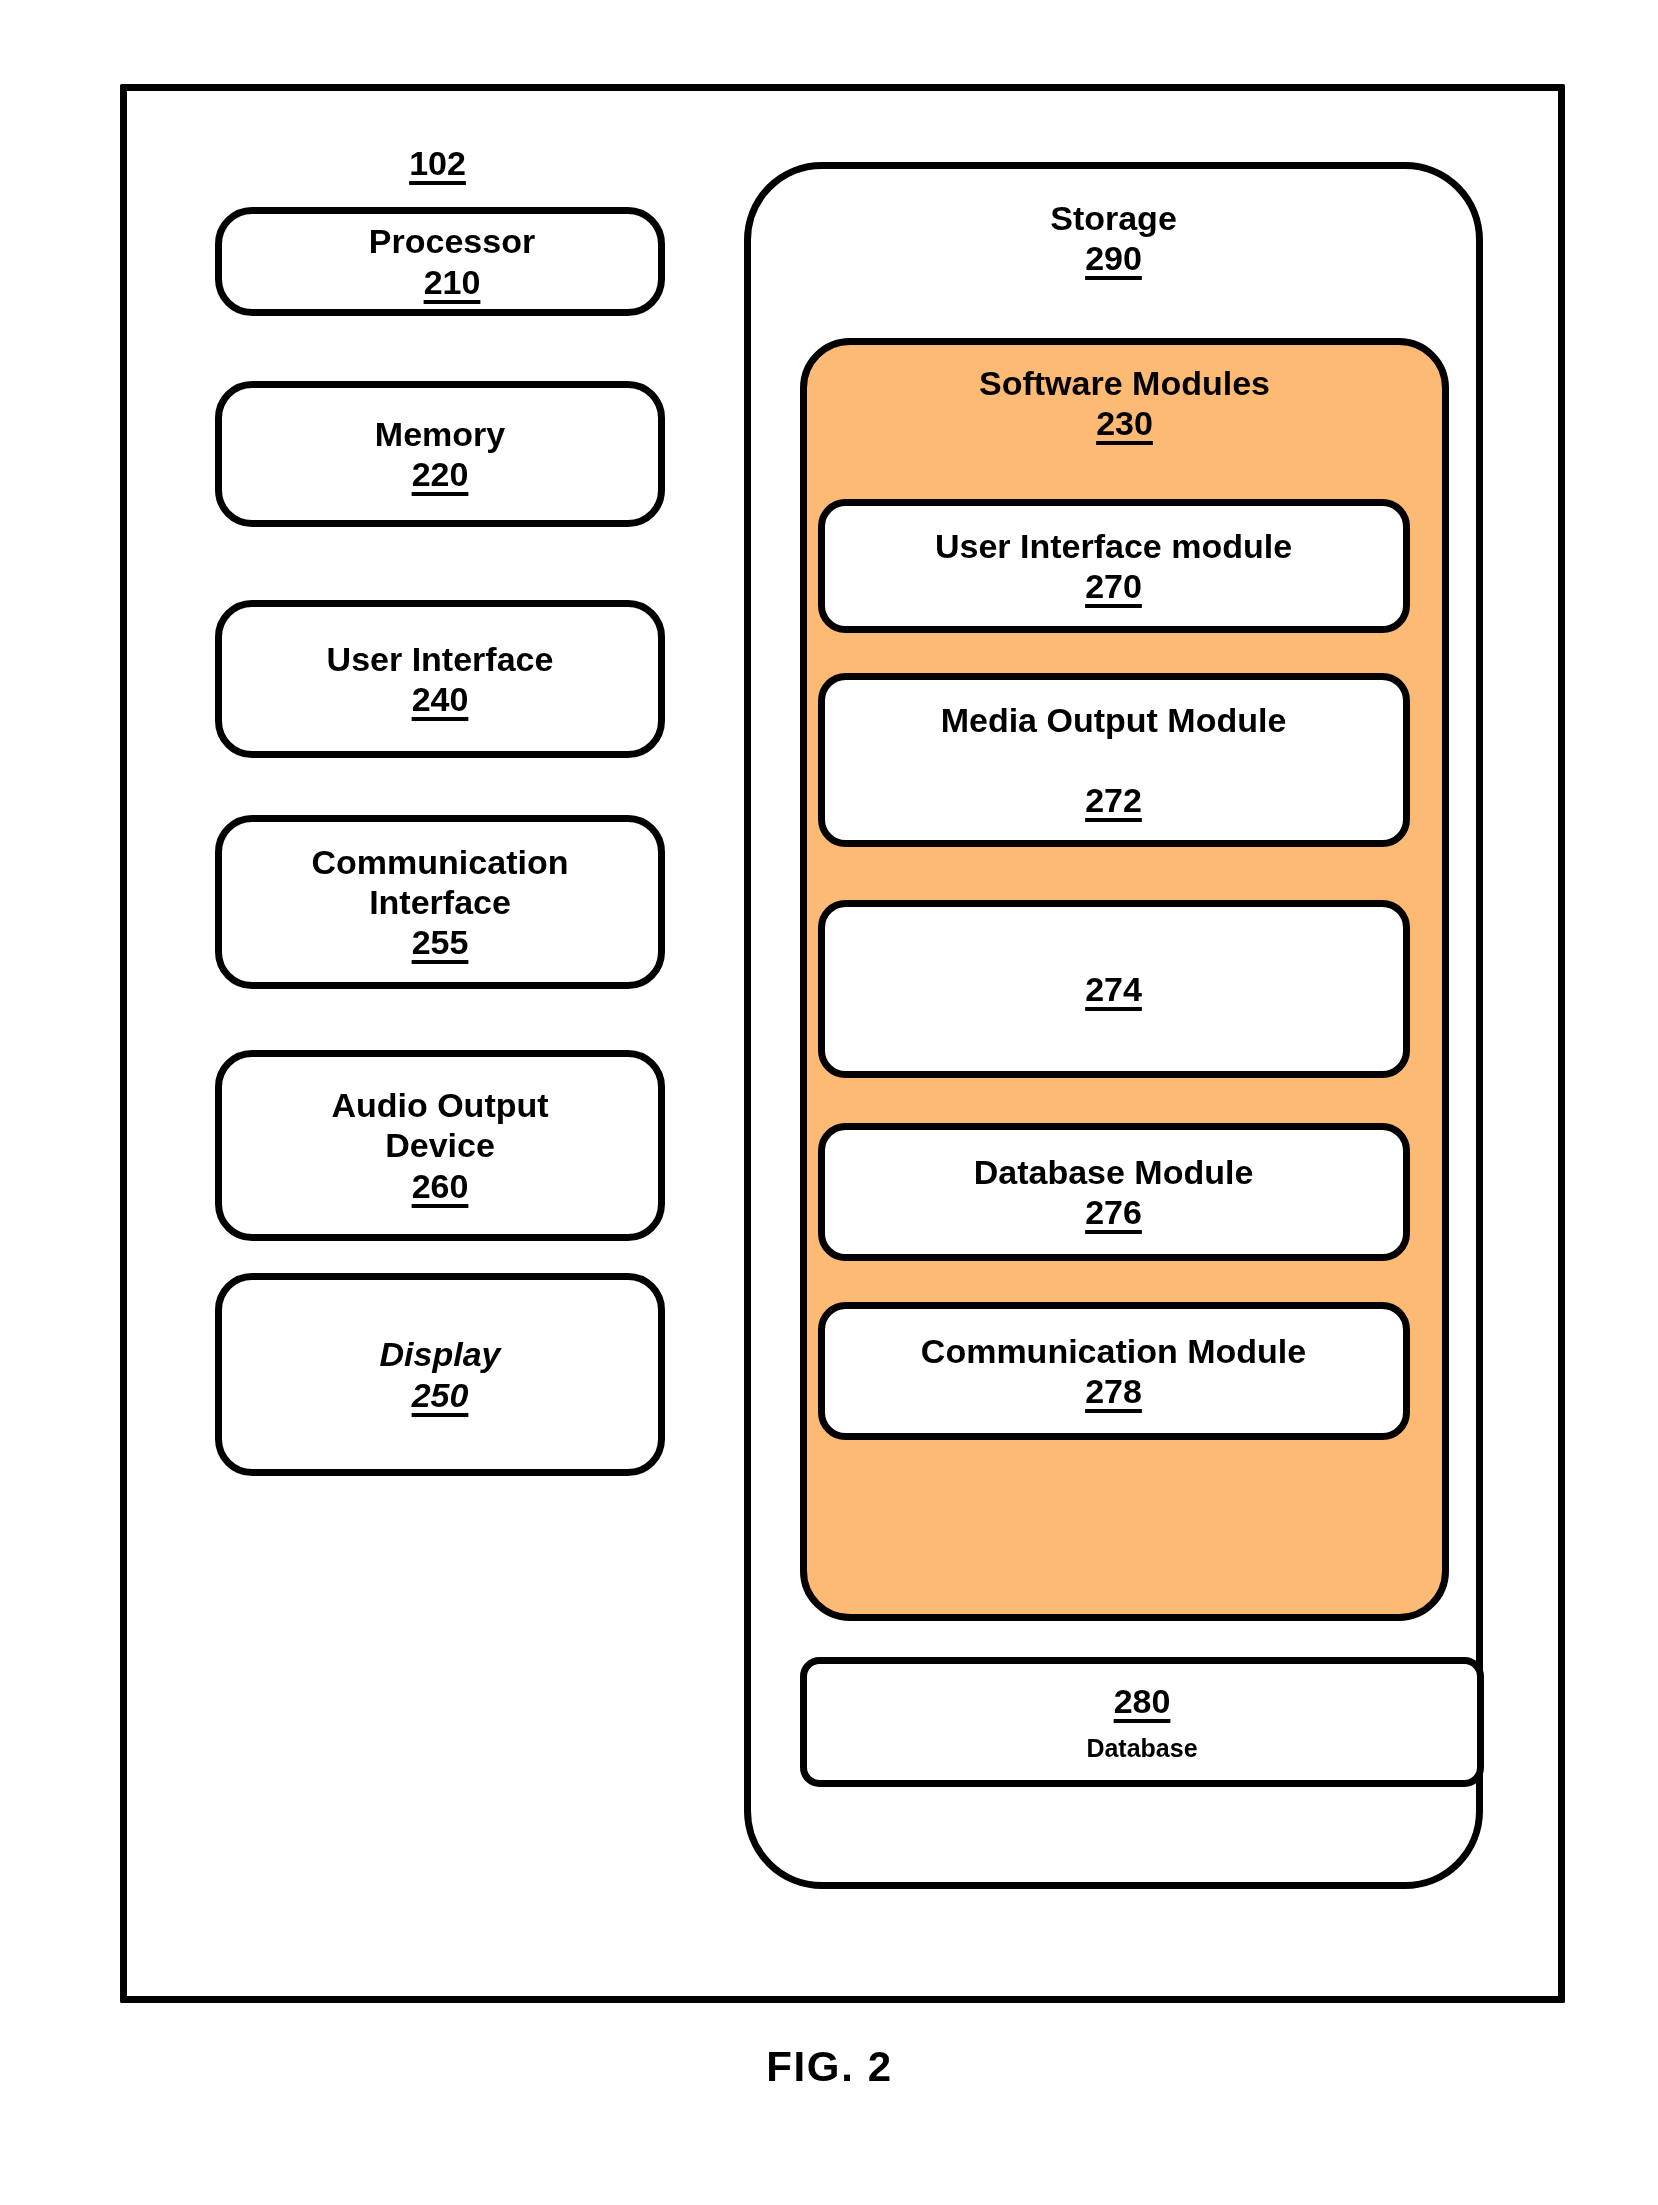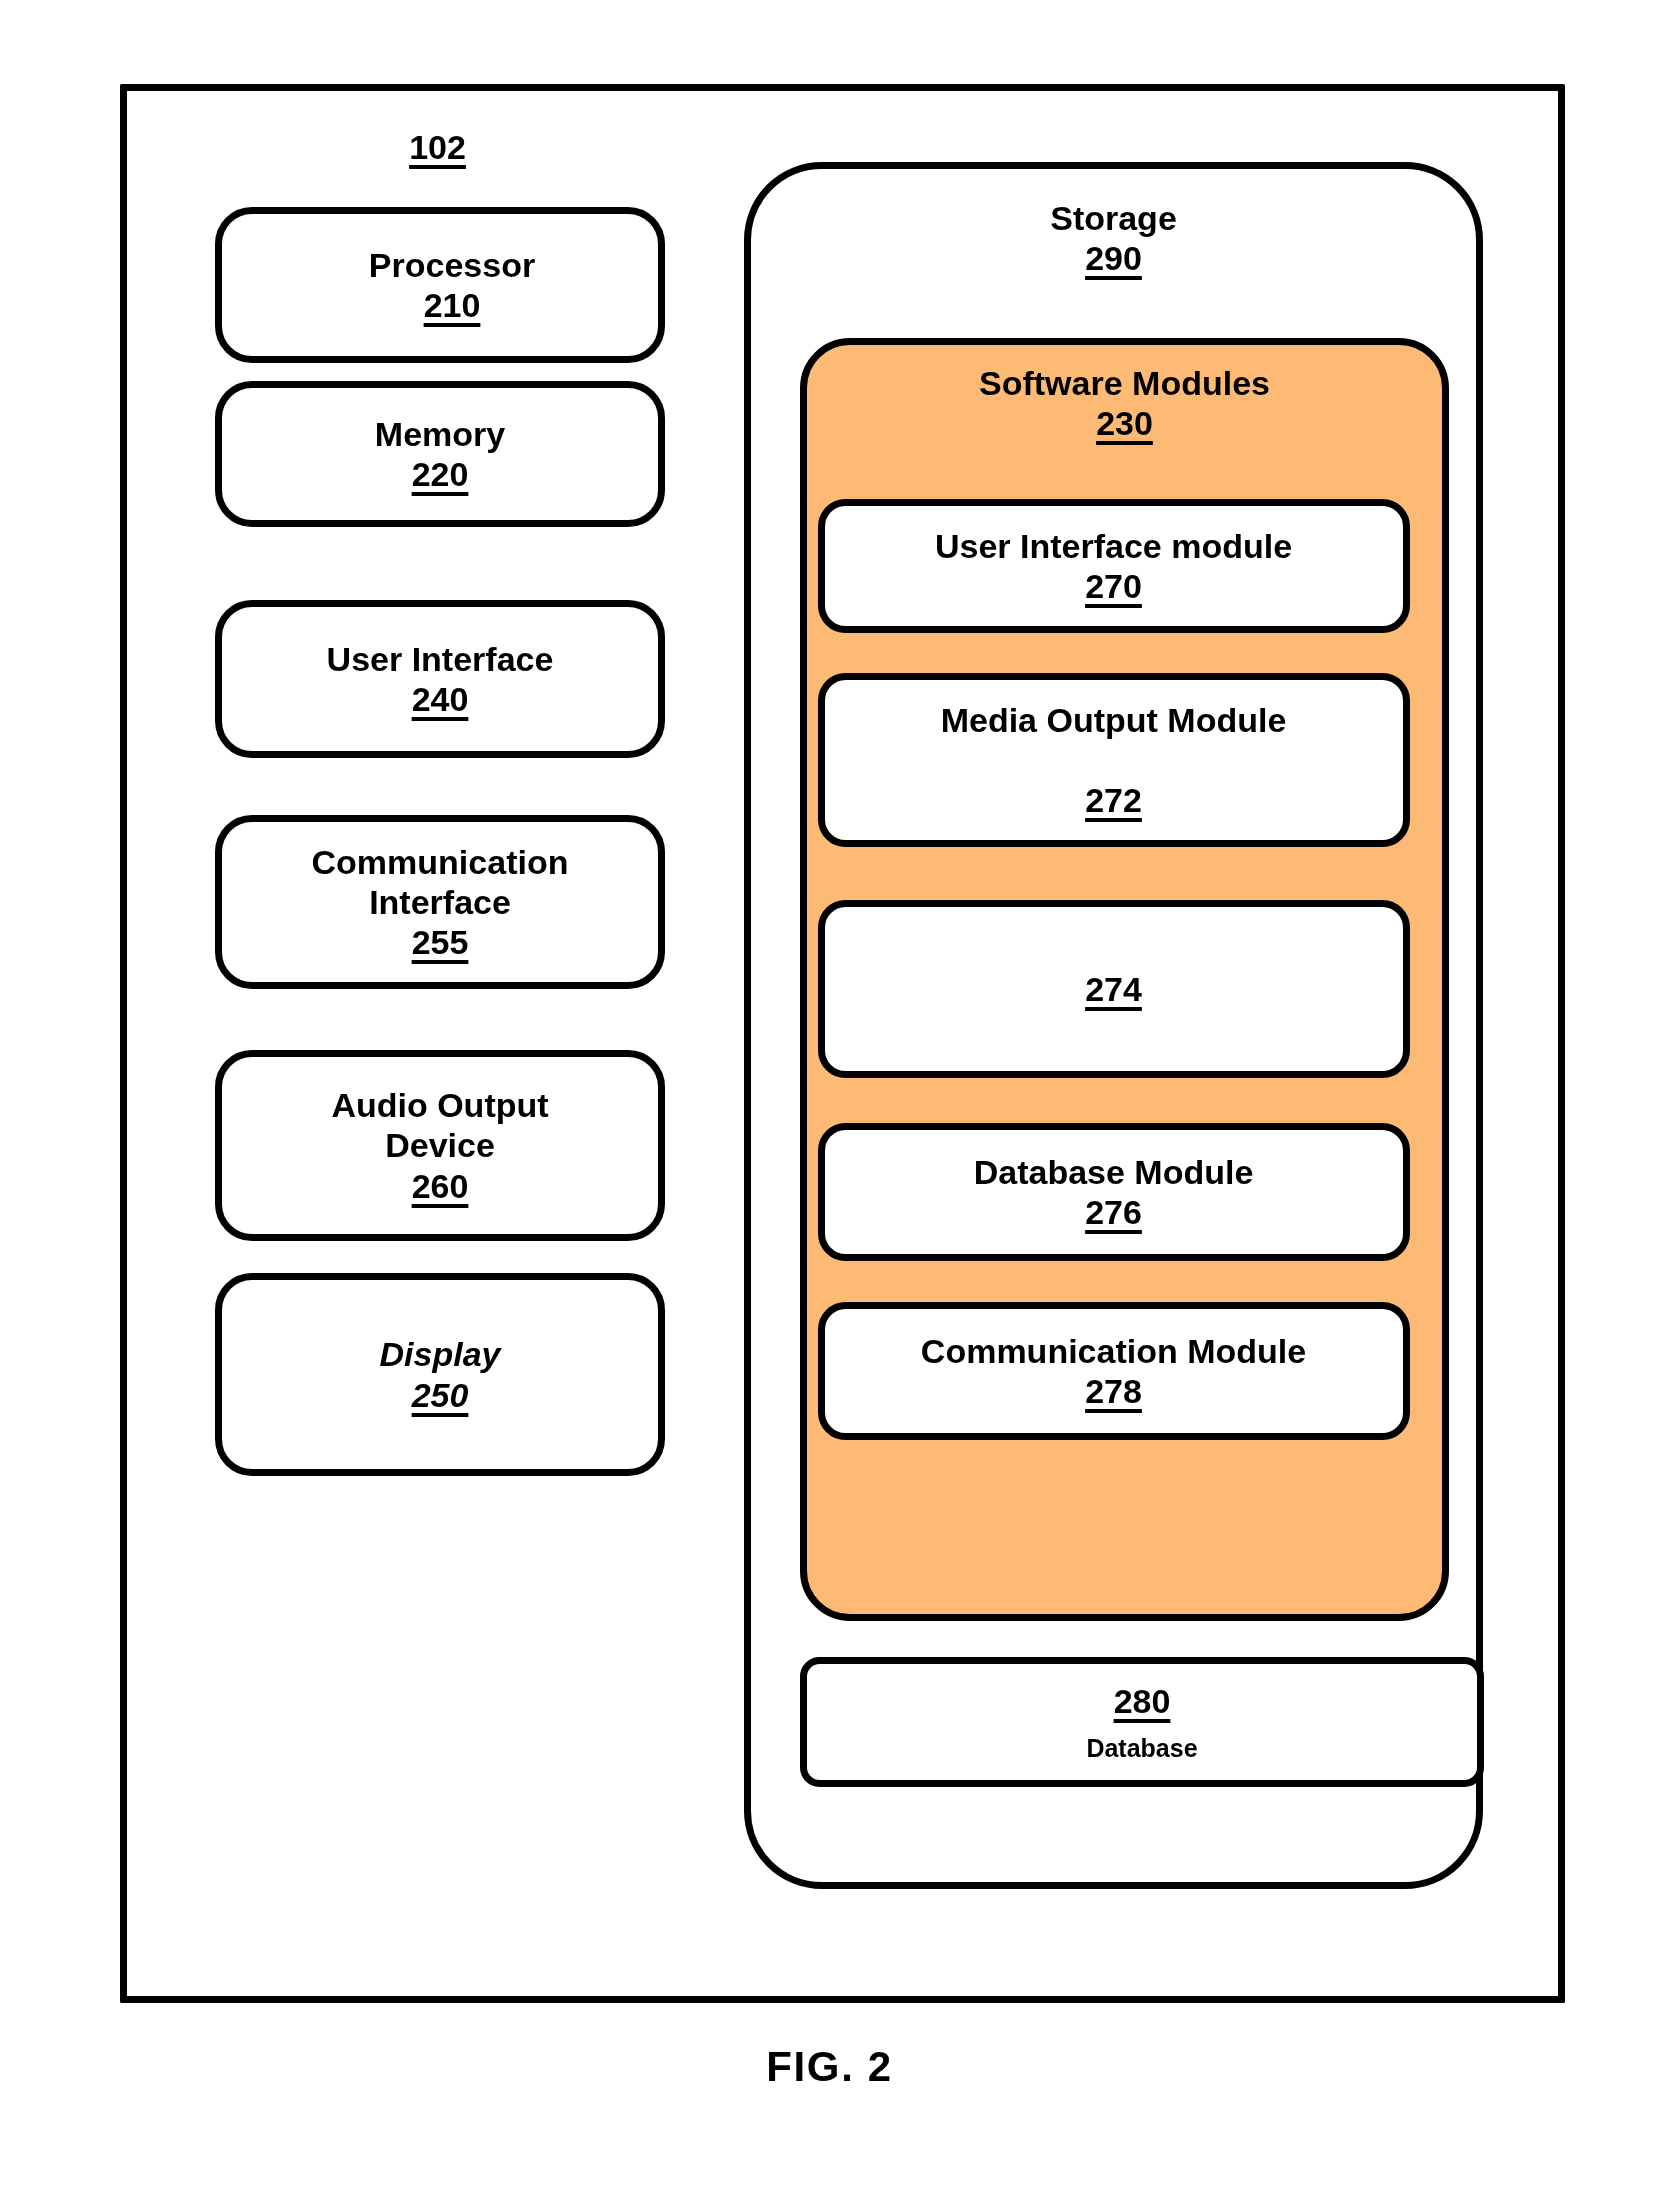--- a/index.html
+++ b/index.html
@@ -44,21 +44,21 @@
     height: 1919px;
     border: 7.3px solid #000;
     box-sizing: border-box;
     border-radius: 1.6px;
     background: #fff;
   }
 
   #device-ref {
     position: absolute;
     left: 324px;
-    top: 128px;
+    top: 144px;
     width: 227px;
     font-size: 34px;
   }
 
   
   .hw-box {
     position: absolute;
     left: 215px;
     width: 450px;
     border: 7.3px solid #000;
@@ -209,21 +209,21 @@
 </head>
 <body>
 
 <div id="page">
 
   <div id="device-frame"></div>
 
   <div id="device-ref" class="ctr-text num">102</div>
 
   <div id="hardware-column">
-      <div class="hw-box" style="top: 207px; height: 156px; padding-left: 24px;">
+      <div class="hw-box" style="top: 207px; height: 109px; padding-left: 24px;">
         <div class="lbl">Processor</div>
         <div class="ref">210</div>
       </div>
       <div class="hw-box" style="top: 381px; height: 146px;">
         <div class="lbl">Memory</div>
         <div class="ref">220</div>
       </div>
       <div class="hw-box" style="top: 600px; height: 158px;">
         <div class="lbl">User Interface</div>
         <div class="ref">240</div>

